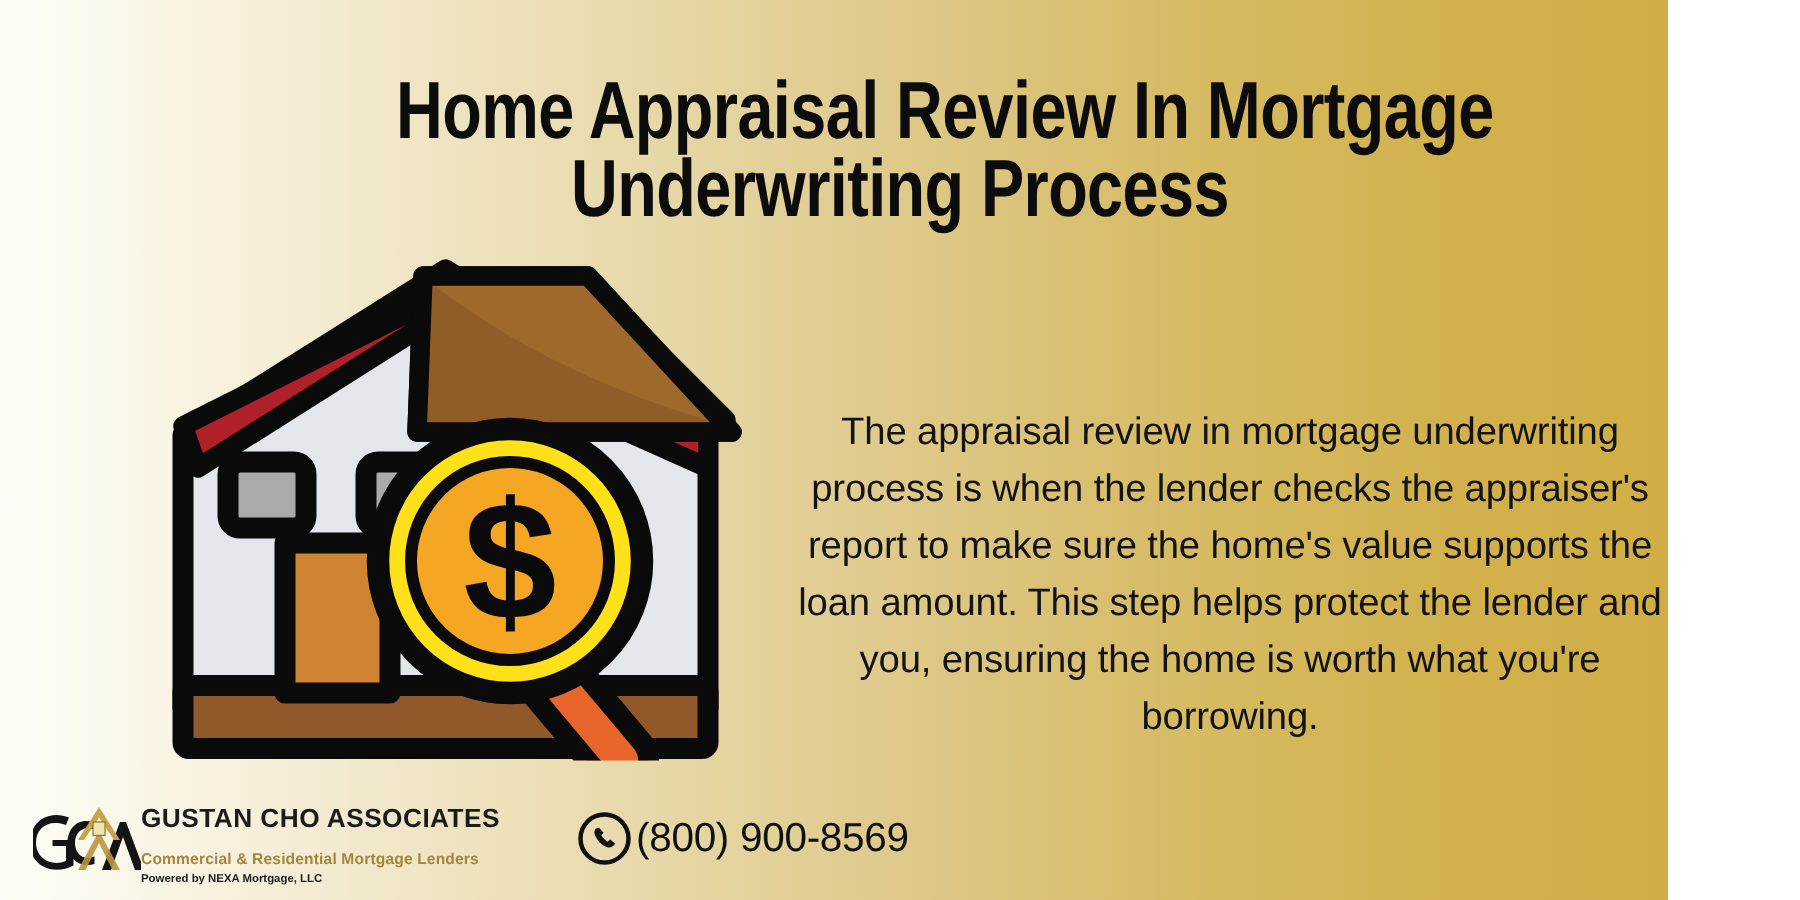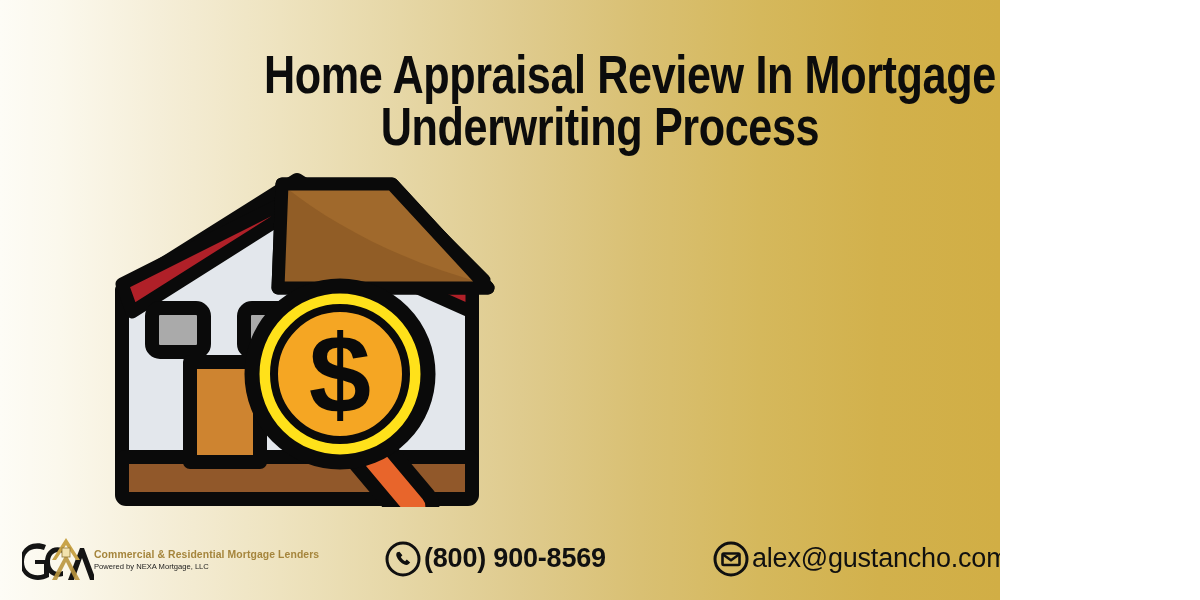--- a/index.html
+++ b/index.html
@@ -2,21 +2,21 @@
 <html><head>
 <meta charset="utf-8">
 <style>
   html, body {
     margin: 0;
     padding: 0;
     background: #ffffff;
   }
   #banner {
     position: relative;
-    width: 1000px;
+    width: 1112px;
     height: 600px;
     overflow: hidden;
     background: linear-gradient(90deg,
       #fdfcf6 0%,
       #fbf8ec 6%,
       #f5eed8 16%,
       #eee3bf 28%,
       #e6d7a6 40%,
       #dfcb8e 52%,
       #d9c073 64%,
@@ -107,39 +107,39 @@
     font-size: 10.4px;
     font-weight: bold;
     color: #a5853c;
     letter-spacing: 0.1px;
     line-height: 13px;
     white-space: nowrap;
     margin-top: 12px;
   }
   #gca-sub {
     font-size: 7.6px;
-    font-weight: normal;
+    font-weight: bold;
     color: #1b1b1b;
     letter-spacing: 0px;
     line-height: 11px;
     white-space: nowrap;
   }
 
   
   .contact {
     position: absolute;
     display: flex;
     align-items: center;
     gap: 2px;
     color: #101010;
     font-size: 27px;
     letter-spacing: -0.2px;
     white-space: nowrap;
   }
-  #contact-phone { left: 384px; top: 20px; font-weight: bold; }
+  #contact-phone { left: 384px; top: 20px; }
   #contact-email { left: 712px; top: 20px; }
   .contact svg { display: block; flex: none; }
   .contact-text { line-height: 1; padding-bottom: 2px; }
 
   
   #equal-housing {
     position: absolute;
     left: 1118px;
     top: 6px;
     width: 68px;
@@ -179,54 +179,48 @@
       <path d="M98 190 L168 190 L168 290 L98 290 Z" fill="#ce8430" stroke="#0a0a0a" stroke-width="14" stroke-linejoin="round"></path>
 
       <rect x="278" y="244" width="36" height="118" rx="18" transform="rotate(-40 296 303)" fill="#e8652b" stroke="#0a0a0a" stroke-width="14"></rect>
 
       <circle cx="248" cy="202" r="88" fill="#ffe11a" stroke="#0a0a0a" stroke-width="15"></circle>
       <circle cx="248" cy="202" r="66" fill="#f5a623" stroke="#0a0a0a" stroke-width="8"></circle>
       <text x="248" y="202" text-anchor="middle" dominant-baseline="central" font-family="Liberation Sans, sans-serif" font-weight="bold" font-size="112" fill="#0a0a0a">$</text>
     </svg>
   </div>
 
+  <p id="body-text">The appraisal review in mortgage underwriting process is when the lender checks the appraiser's report to make sure the home's value supports the loan amount. This step helps protect the lender and you, ensuring the home is worth what you're borrowing.</p>
 
   <div id="footer">
 
     <div id="gca-logo">
       <div id="gca-mark">
         <svg viewBox="0 0 72 50" xmlns="http://www.w3.org/2000/svg">
 
           <path d="M22 16 C10 12 2 18 2 28 C2 38 12 44 22 40 L22 30 L13 30 L13 26 L27 26 L27 43 C14 50 -2 44 -2 28 C-2 12 12 6 24 11 Z" fill="#141414"></path>
           <path d="M40 14 C30 11 23 18 23 28 C23 38 31 45 41 42 L41 37 C33 40 28 35 28 28 C28 21 33 16 41 19 Z" fill="#141414"></path>
           <path d="M46 46 L58 14 L62 14 L74 46 L68 46 L60 24 L52 46 Z" fill="#141414"></path>
 
           <path d="M30 26 L44 4 L58 26 L54 26 L44 11 L34 26 Z" fill="#c9a449"></path>
           <path d="M30 46 L44 20 L58 46 L53 46 L44 28 L35 46 Z" fill="#b9953e" opacity="0.9"></path>
           <rect x="40" y="14" width="8" height="9" fill="#f2e2ad" stroke="#8e7330" stroke-width="0.8"></rect>
         </svg>
       </div>
       <div id="gca-words">
+        <div id="gca-name">GUSTAN CHO ASSOCIATES</div>
         <div id="gca-tag">Commercial &amp; Residential Mortgage Lenders</div>
         <div id="gca-sub">Powered by NEXA Mortgage, LLC</div>
       </div>
     </div>
 
     <div class="contact" id="contact-phone">
       <svg width="38" height="38" viewBox="0 0 38 38">
         <circle cx="19" cy="19" r="16" fill="none" stroke="#101010" stroke-width="3"></circle>
         <path d="M13.2 12.3 C12.2 13.3 12 15 12.6 16.6 C13.8 19.9 17.1 23.3 20.4 24.6 C22 25.2 23.7 25 24.7 24 L26.2 22.5 L22.8 19.6 L21.1 21.2 C19.6 20.4 17.6 18.4 16.8 16.9 L18.4 15.2 L15.5 11.8 Z" fill="#101010"></path>
       </svg>
       <span class="contact-text">(800) 900-8569</span>
     </div>
 
-    <div class="contact" id="contact-email">
-      <svg width="38" height="38" viewBox="0 0 38 38">
-        <circle cx="19" cy="19" r="16" fill="none" stroke="#101010" stroke-width="3"></circle>
-        <rect x="10.5" y="13.5" width="17" height="11.5" rx="1.2" fill="none" stroke="#101010" stroke-width="2.6"></rect>
-        <path d="M11 14.5 L19 20.3 L27 14.5" fill="none" stroke="#101010" stroke-width="2.6" stroke-linejoin="round"></path>
-      </svg>
-      <span class="contact-text">alex@gustancho.com</span>
-    </div>
 
 
   </div>
 </div>
 
 </body></html>

